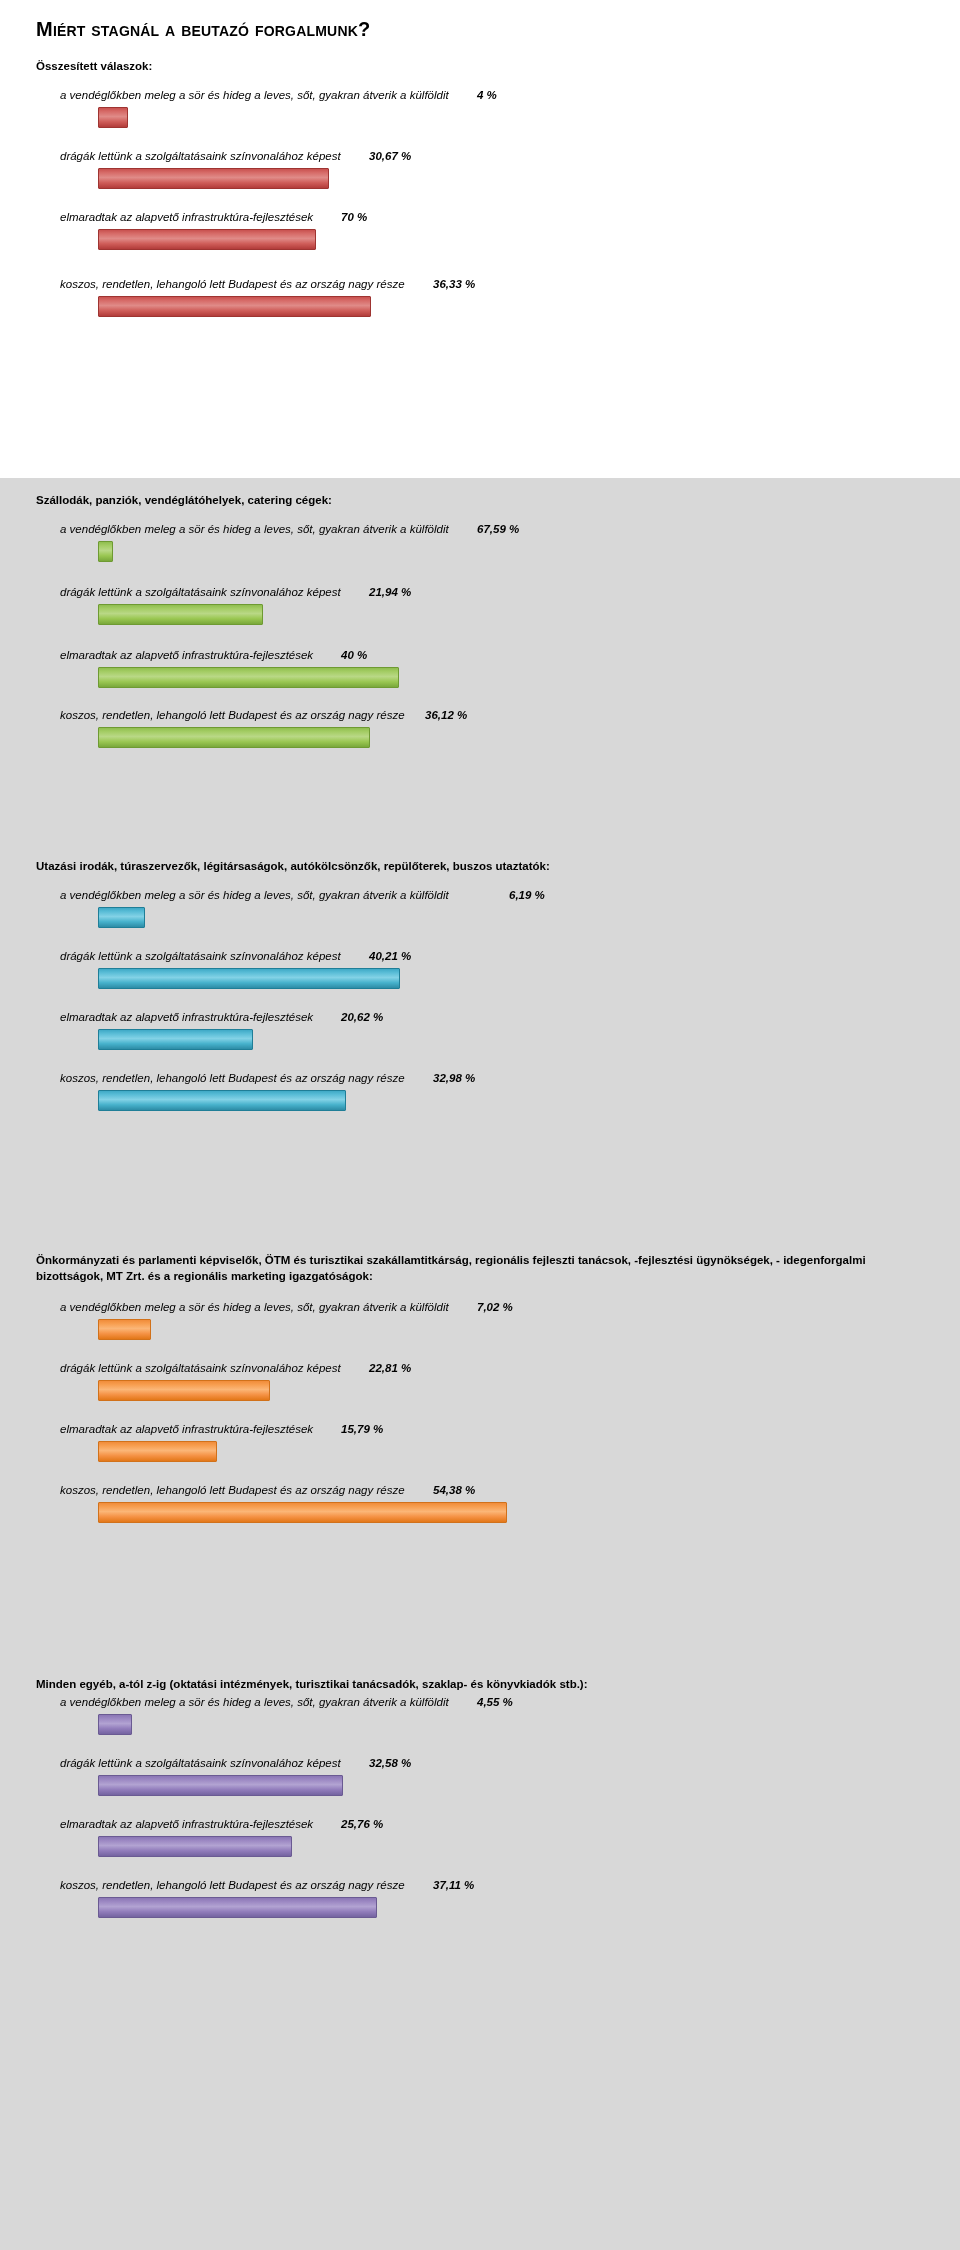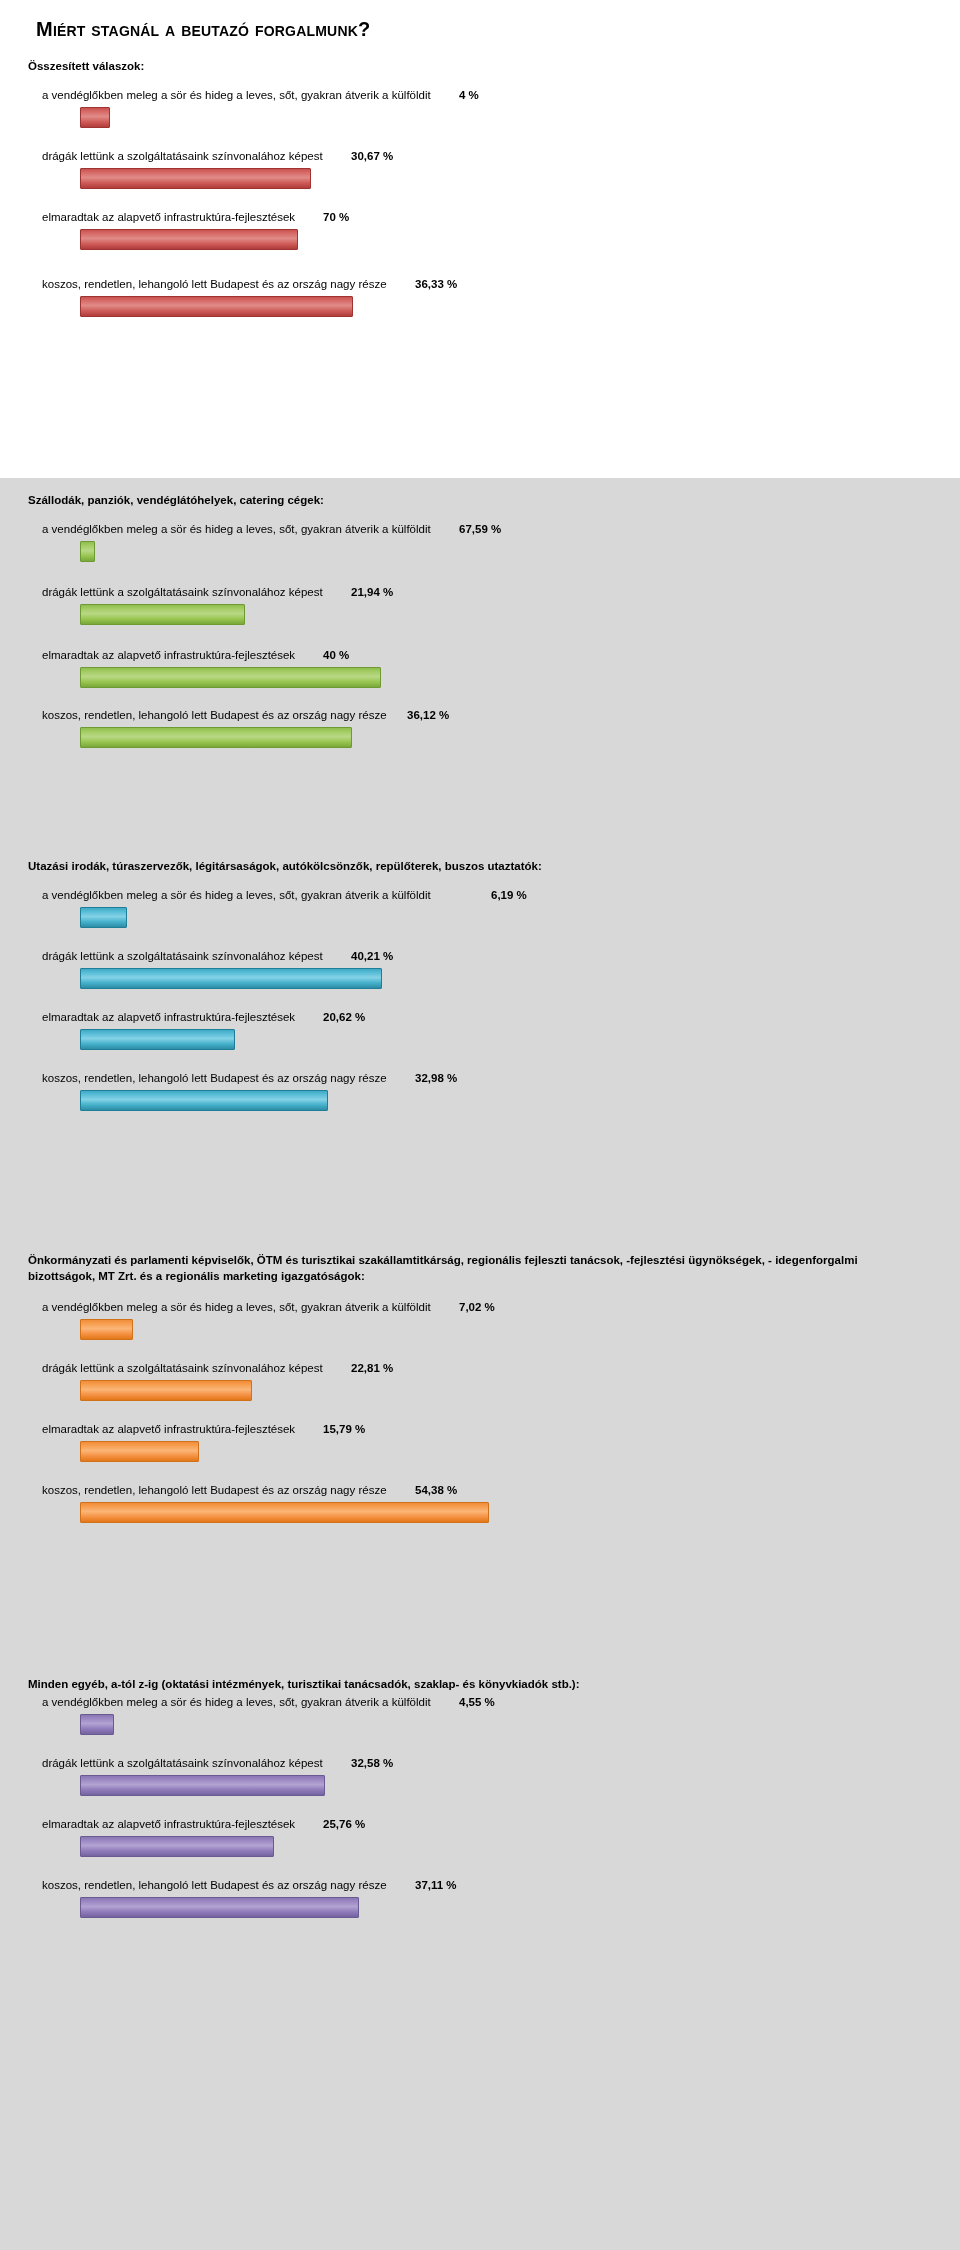--- a/index.html
+++ b/index.html
@@ -88,24 +88,24 @@
     z-index: 4;
   }
 
   
   .section { position: relative; }
   .section.shaded { background: #d8d8d8; }
   .section-heading {
     font-size: 11.5px;
     font-weight: bold;
     line-height: 16px;
-    padding: 0 40px 0 28px;
-  }
-
-  .row { position: relative; padding-left: 42px; }
+    padding: 0 40px 0 36px;
+  }
+
+  .row { position: relative; padding-left: 60px; font-style: italic; }
   .row-text {
     position: relative;
     height: 19px;
     white-space: nowrap;
   }
   .row-label {
     font-size: 11.5px;
     line-height: 19px;
     display: inline-block;
     vertical-align: top;

